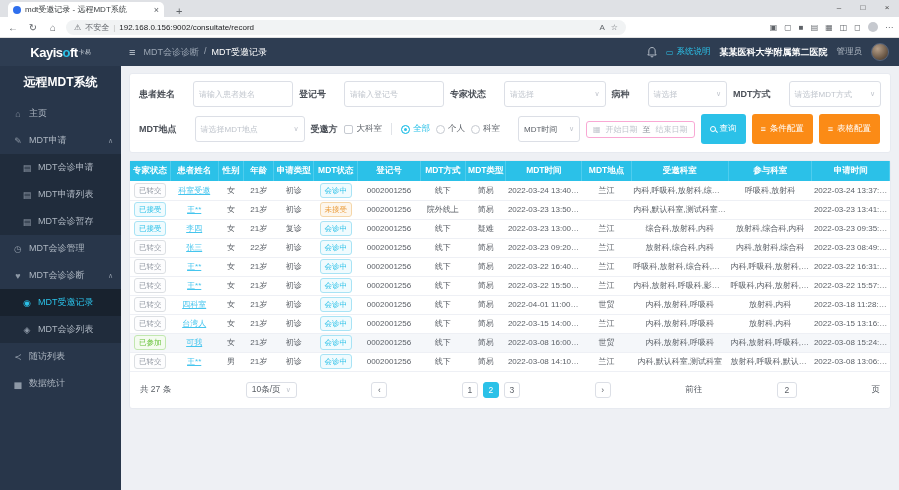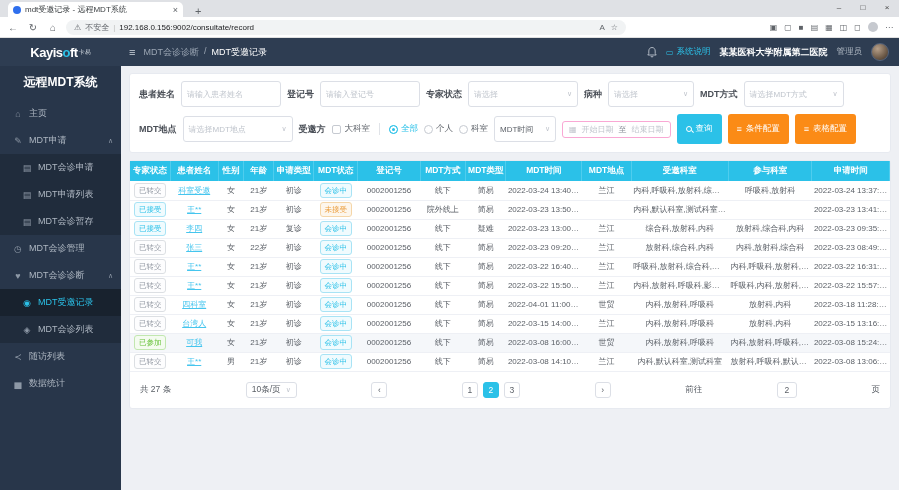--- a/index.html
+++ b/index.html
@@ -2,21 +2,21 @@
 <html><head>
 <meta charset="utf-8">
 <style>
   * { margin:0; padding:0; box-sizing:border-box; }
   html,body { width:899px; height:490px; overflow:hidden; }
   body { font-family:"Liberation Sans","DejaVu Sans",sans-serif; font-size:10px; color:#303133; background:#eef0f4; }
 
   
   .chrome { width:899px; }
   .tabbar { height:17px; background:#dfe1e5; display:flex; align-items:flex-end; }
-  .tab { width:175px; height:15px; background:#fff; border-radius:5px 5px 0 0; margin-left:8px; display:flex; align-items:center; padding:0 5px; gap:4px; }
+  .tab { width:156px; height:15px; background:#fff; border-radius:5px 5px 0 0; margin-left:8px; display:flex; align-items:center; padding:0 5px; gap:4px; }
   .favicon { width:8px; height:8px; border-radius:50%; background:#2f6fed; flex:none; }
   .tab-title { font-size:8px; color:#3c4043; white-space:nowrap; overflow:hidden; flex:1; }
   .tab-close { font-size:9px; color:#5f6368; cursor:pointer; }
   .newtab { font-size:11px; color:#5f6368; margin-left:8px; padding:0 4px; }
   .wincontrols { margin-left:auto; display:flex; align-self:flex-start; }
   .wincontrols span { width:24px; height:15px; display:flex; align-items:center; justify-content:center; font-size:8px; color:#444; }
   .toolbar { height:21px; background:#fff; display:flex; align-items:center; padding:0 6px; gap:6px; border-bottom:1px solid #e0e0e0; }
   .navbtn { font-size:10px; color:#5f6368; width:14px; text-align:center; }
   .addressbar { flex:1; max-width:560px; height:15px; background:#f1f3f4; border-radius:8px; display:flex; align-items:center; padding:0 8px; gap:4px; font-size:8px; color:#5f6368; }
   .addr-warn::before { content:"⚠"; font-size:8px; }
@@ -58,21 +58,21 @@
   .menu-item.active { background:#18222e; color:#2bc1e8; }
   .menu-item.active .mi { color:#2bc1e8; }
 
   .content { flex:1; padding:7px 8px; overflow:hidden; }
 
   
   .filter-card { background:#fff; border:1px solid #e7eaf0; border-radius:3px; padding:7px 9px 8px; }
   .frow { display:flex; align-items:center; gap:6px; }
   .frow + .frow { margin-top:7px; }
   .flabel { font-size:9px; font-weight:bold; color:#4a4f57; white-space:nowrap; }
-  .finput, .fselect { height:17px; border:1px solid #dcdfe6; border-radius:3px; background:#fff; font-size:8px; color:#303133; padding:12px 5px; }
+  .finput, .fselect { height:17px; border:1px solid #dcdfe6; border-radius:3px; background:#fff; font-size:8px; color:#303133; padding:12px 5px;margin-left:12px; }
   .finput { width:100px; }
   .finput::placeholder { color:#bfc4cc; }
   .fselect { display:flex; align-items:center; justify-content:space-between; color:#bfc4cc; width:110px; cursor:pointer; }
   .fselect::after { content:"∨"; font-size:7px; color:#c0c4cc; margin-left:4px; }
   .fselect.small { width:62px; color:#5a5f66; }
   .daterange { height:17px; border:1px solid #f9a8d4; border-radius:3px; display:flex; align-items:center; gap:5px; padding:0 6px; color:#bfc4cc; font-size:8px; }
   .daterange .cal::before { content:"▦"; color:#c0c4cc; }
   .daterange .to { color:#8a8f98; }
   .vdiv { width:1px; height:12px; background:#e0e3e8; margin:0 3px; }
   .chk { display:flex; align-items:center; gap:4px; font-size:8.5px; color:#5a5f66; cursor:pointer; }

